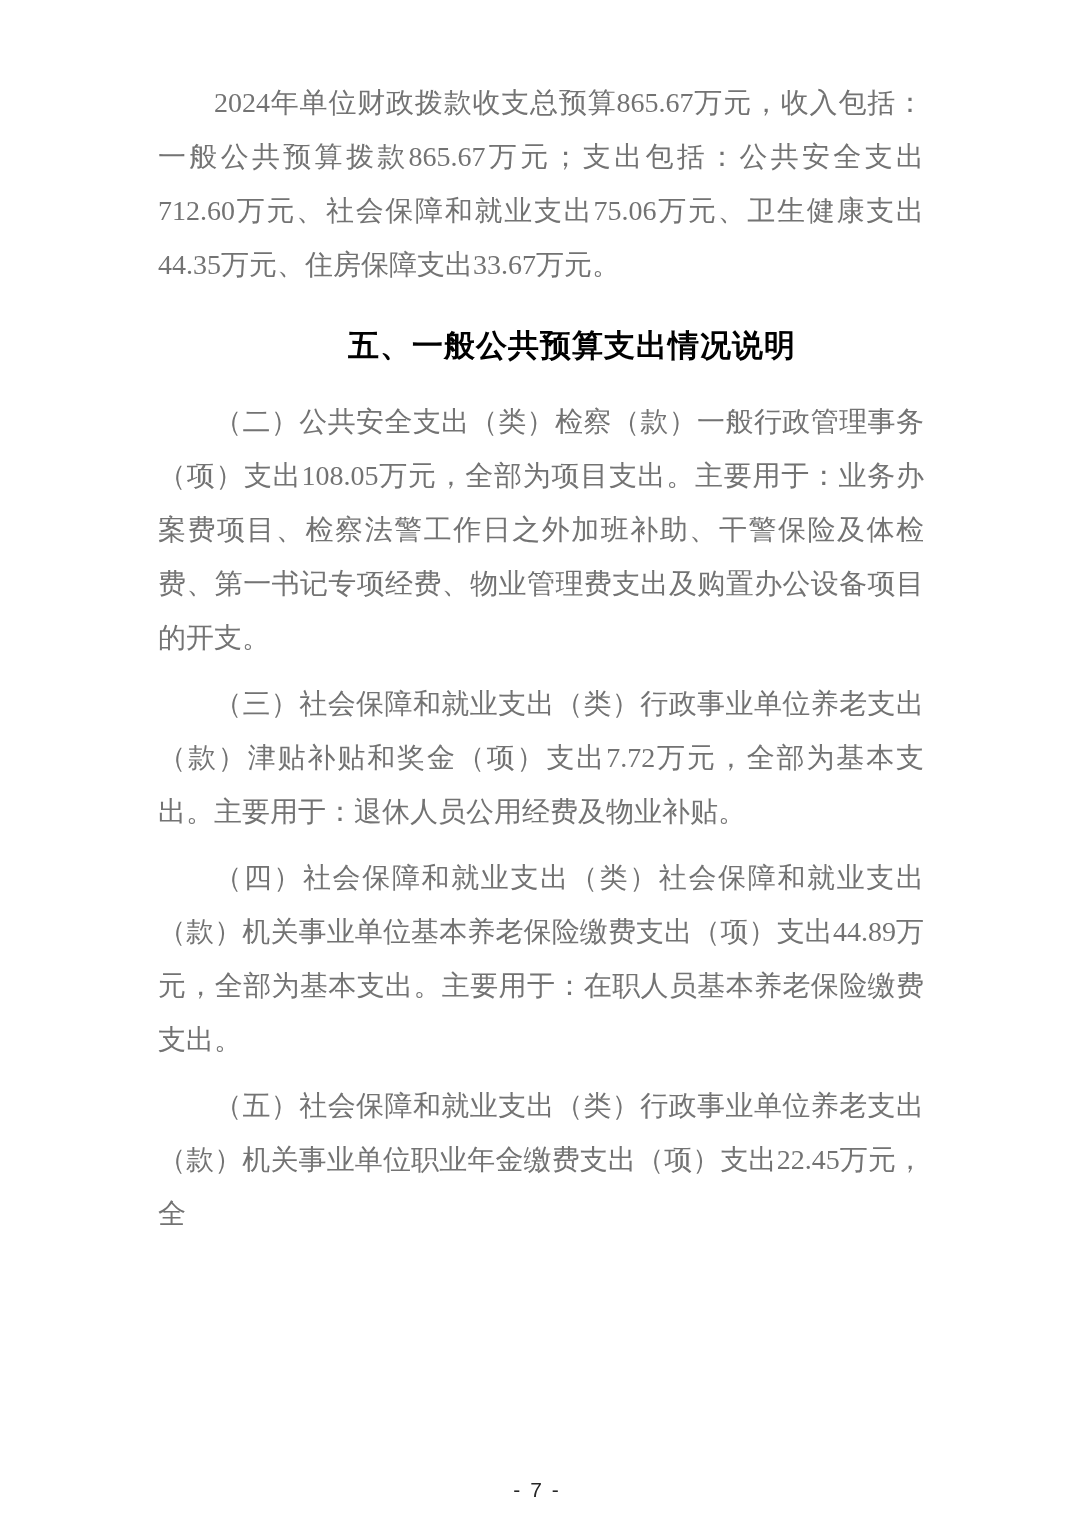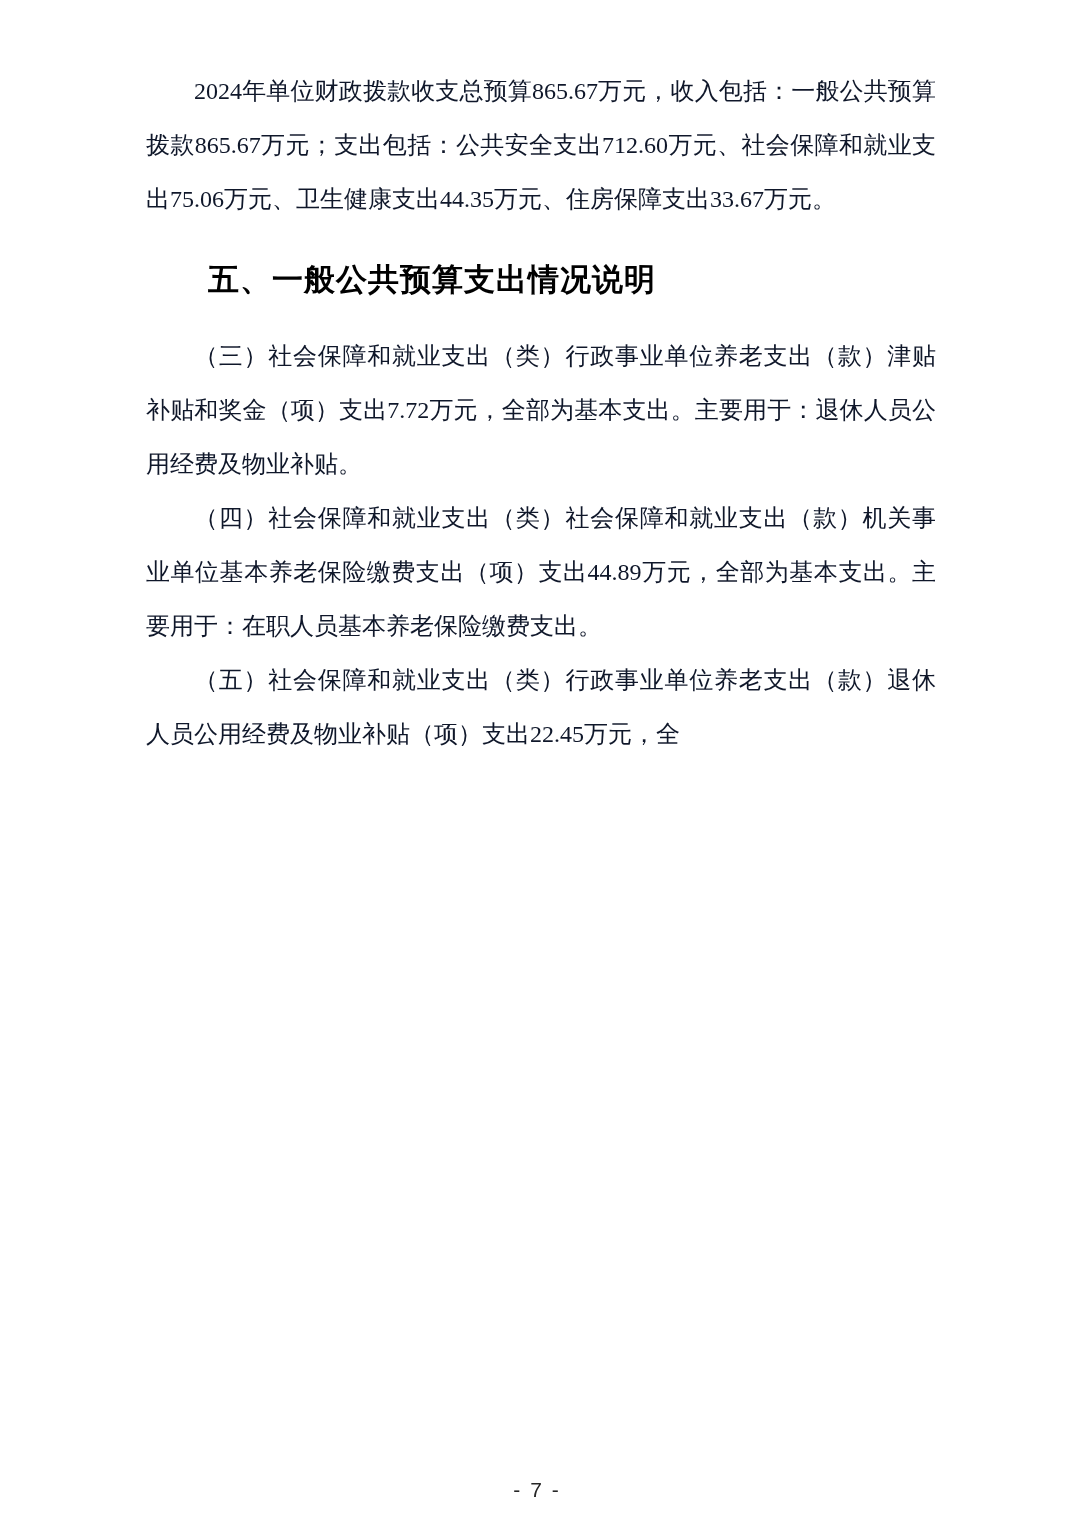--- a/index.html
+++ b/index.html
@@ -15,38 +15,39 @@
     overflow: hidden;
     font-family: "Liberation Serif", "DejaVu Serif", serif;
   }
   .content {
     position: absolute;
     left: 146px;
     top: 64px;
     width: 790px;
   }
   .body-para {
-    margin: 0;
-    font-size: 24px;
+    margin: 12px;
+    font-size: 28px;
     line-height: 54px;
-    color: #0f172a;
+    color: #737373;
     text-indent: 2em;
     text-align: justify;
     text-justify: inter-character;
     font-family: "Liberation Serif", "DejaVu Serif", serif;
   }
   .section-heading {
     margin: 27px 0 22px 0;
     font-family: "Liberation Sans", "DejaVu Sans", sans-serif;
     font-weight: 700;
     font-size: 31px;
     line-height: 54px;
     color: #000000;
     text-indent: 2em;
     letter-spacing: 1px;
+    text-align: center;
   }
   .page-footer {
     position: absolute;
     left: 0;
     top: 1478px;
     width: 100%;
     text-align: center;
     font-family: "Liberation Sans", "DejaVu Sans", sans-serif;
     font-size: 21px;
     line-height: 24px;
@@ -59,23 +60,24 @@
 
 <div class="page">
   <div class="content">
 
     <p class="body-para">2024年单位财政拨款收支总预算865.67万元，收入包括：一般公共预算拨款865.67万元；支出包括：公共安全支出712.60万元、社会保障和就业支出75.06万元、卫生健康支出44.35万元、住房保障支出33.67万元。</p>
 
     <h2 class="section-heading">五、一般公共预算支出情况说明</h2>
 
 
 
+    <p class="body-para">（二）公共安全支出（类）检察（款）一般行政管理事务（项）支出108.05万元，全部为项目支出。主要用于：业务办案费项目、检察法警工作日之外加班补助、干警保险及体检费、第一书记专项经费、物业管理费支出及购置办公设备项目的开支。</p>
 
     <p class="body-para">（三）社会保障和就业支出（类）行政事业单位养老支出（款）津贴补贴和奖金（项）支出7.72万元，全部为基本支出。主要用于：退休人员公用经费及物业补贴。</p>
 
     <p class="body-para">（四）社会保障和就业支出（类）社会保障和就业支出（款）机关事业单位基本养老保险缴费支出（项）支出44.89万元，全部为基本支出。主要用于：在职人员基本养老保险缴费支出。</p>
 
-    <p class="body-para">（五）社会保障和就业支出（类）行政事业单位养老支出（款）退休人员公用经费及物业补贴（项）支出22.45万元，全</p>
+    <p class="body-para">（五）社会保障和就业支出（类）行政事业单位养老支出（款）机关事业单位职业年金缴费支出（项）支出22.45万元，全</p>
 
   </div>
 
   <div class="page-footer">- 7 -</div>
 </div>
 
 </body></html>

